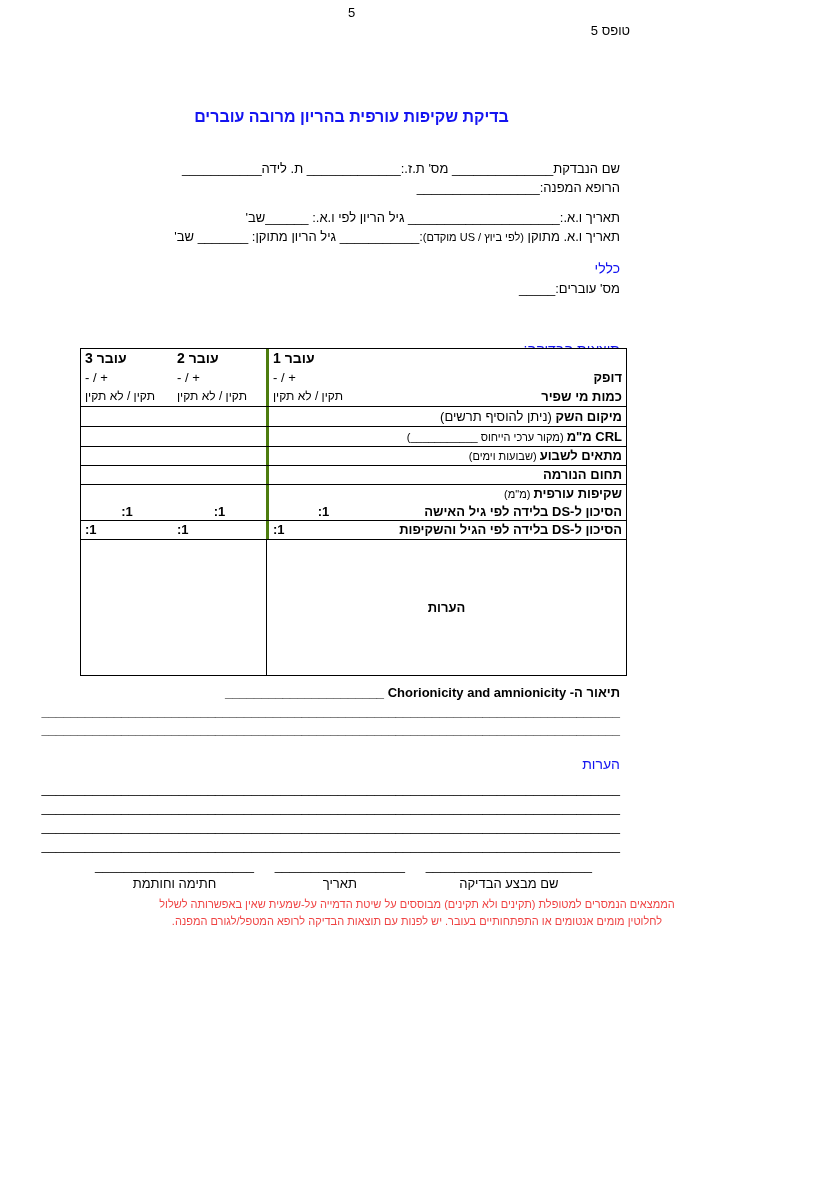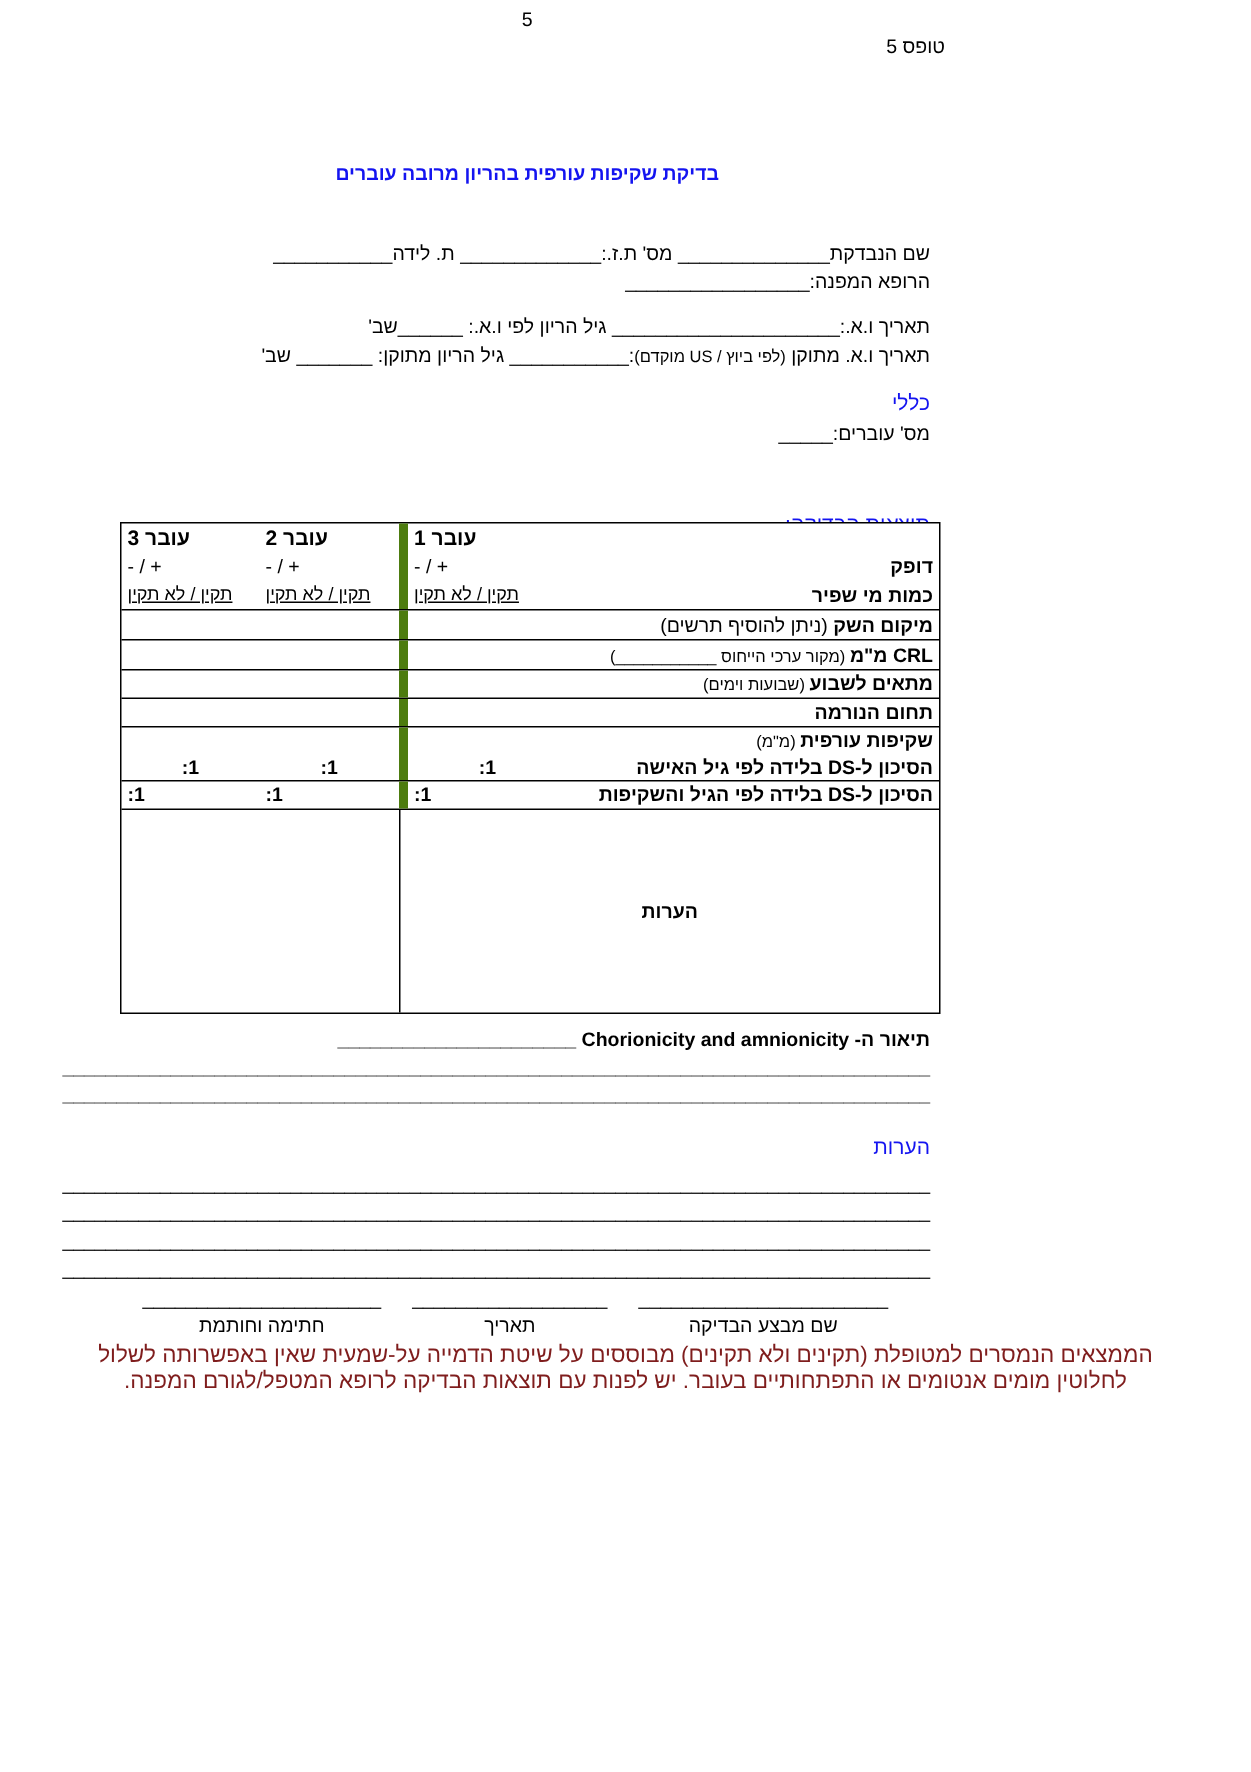--- a/index.html
+++ b/index.html
@@ -14,67 +14,67 @@
   .page-num{position:absolute; top:5px; left:75px; width:553px; text-align:center; font-size:13px;}
   .form-label{position:absolute; top:23px; right:204px; font-size:13px;}
   .logo-box{
     position:absolute; top:43px; left:75px; width:551px; height:55px;
     border:1px solid #000; display:flex; align-items:flex-end; justify-content:flex-start;
     padding:0 8px 6px 0; box-sizing:content-box;
   }
   .logo-text{color:#ff0000; font-size:17px; font-weight:bold;}
   .title{
     position:absolute; top:108px; left:75px; width:553px; text-align:center;
-    font-size:13px; font-weight:bold; color:#1414f0;
+    font-size:16px; font-weight:bold; color:#1414f0;
   }
   .tblock{position:absolute; right:214px; text-align:right; line-height:18.5px; white-space:nowrap;}
   .patient{top:160px;}
   .dates{top:209px;}
   .sec-head{position:absolute; right:214px; font-size:14px; font-weight:normal; color:#1414f0; white-space:nowrap;}
   .klali{top:260px;}
   .fetus-count{position:absolute; right:214px; top:281px; white-space:nowrap;}
   .results-title{top:313px;margin-top:28px;}
 
   .ftable{
     position:absolute; top:348px; right:207px; width:545px;
     border:1px solid #000; box-sizing:content-box; background:#fff;
   }
   .trow{display:grid; grid-template-columns:248px 112px 93px 92px; border-bottom:1px solid #000;}
   .trow:last-child{border-bottom:none;}
   .c{padding:0 4px; box-sizing:border-box; overflow:hidden;}
   .c-label{text-align:right;}
-  .c-f1{border-left:6px solid #4d7c0f;}
+  .c-f1{border-left:3px solid #4d7c0f;}
   .cc{text-align:left;}
   .hline{height:19px; line-height:19px;}
   .fhdr{font-size:14px; font-weight:bold;}
   .h19{height:19px; line-height:19px;}
   .h18{height:18px; line-height:18px;}
   .h35{height:35px;}
   .l17{height:17.5px; line-height:17.5px;}
   .valcell{display:flex; align-items:flex-end; justify-content:center; font-weight:bold; padding-bottom:1px;}
   .notes-row{height:135px;}
   .notes-cell{grid-column:1 / 3; display:flex; align-items:center; justify-content:center; font-weight:bold; border-left:1px solid #000;}
   .notes-empty{grid-column:3 / 5;}
-  .hdr-small{font-size:12px;text-decoration:underline;}
+  .hdr-small{font-size:12px;}
 
   .chorio{position:absolute; top:684px; right:214px; text-align:right; font-weight:bold; line-height:18.5px; white-space:nowrap;}
   .remarks-title{top:756px;}
   .remarks-lines{position:absolute; top:779px; right:214px; text-align:right; line-height:19px; white-space:nowrap;}
 
   .signature{
     position:absolute; top:858px; left:95px; width:497px;
     display:flex; justify-content:space-between;
   }
   .sig-item{text-align:center; line-height:16px;}
   .sig-line{display:block; white-space:nowrap;}
   .sig-label{display:block; padding-top:2px;}
 
   .disclaimer{
     position:absolute; top:896px; left:0; width:834px; text-align:center;
-    color:#7f1d1d; font-size:15px; line-height:16.5px;
+    color:#ef4444; font-size:11px; line-height:16.5px;
   }
 </style>
 </head>
 <body>
 
 <div id="page">
 
   <div class="page-num">5</div>
   <div class="form-label">טופס 5</div>
 

